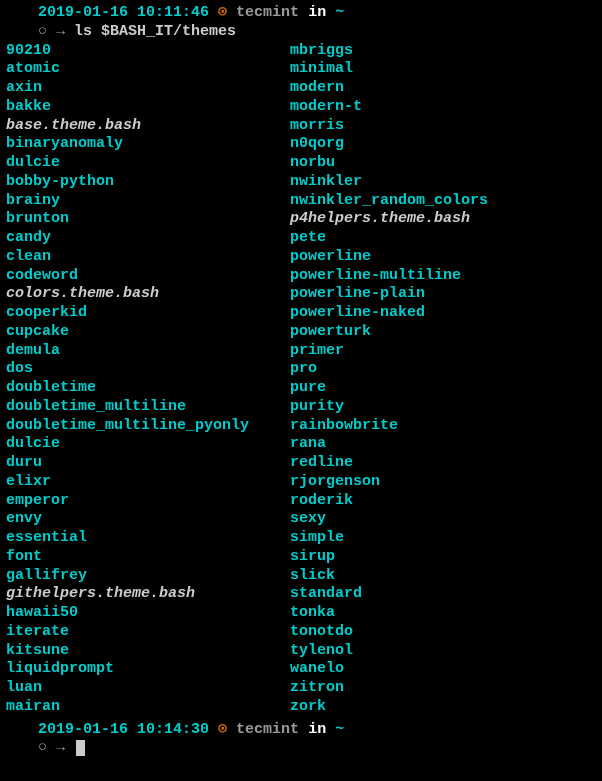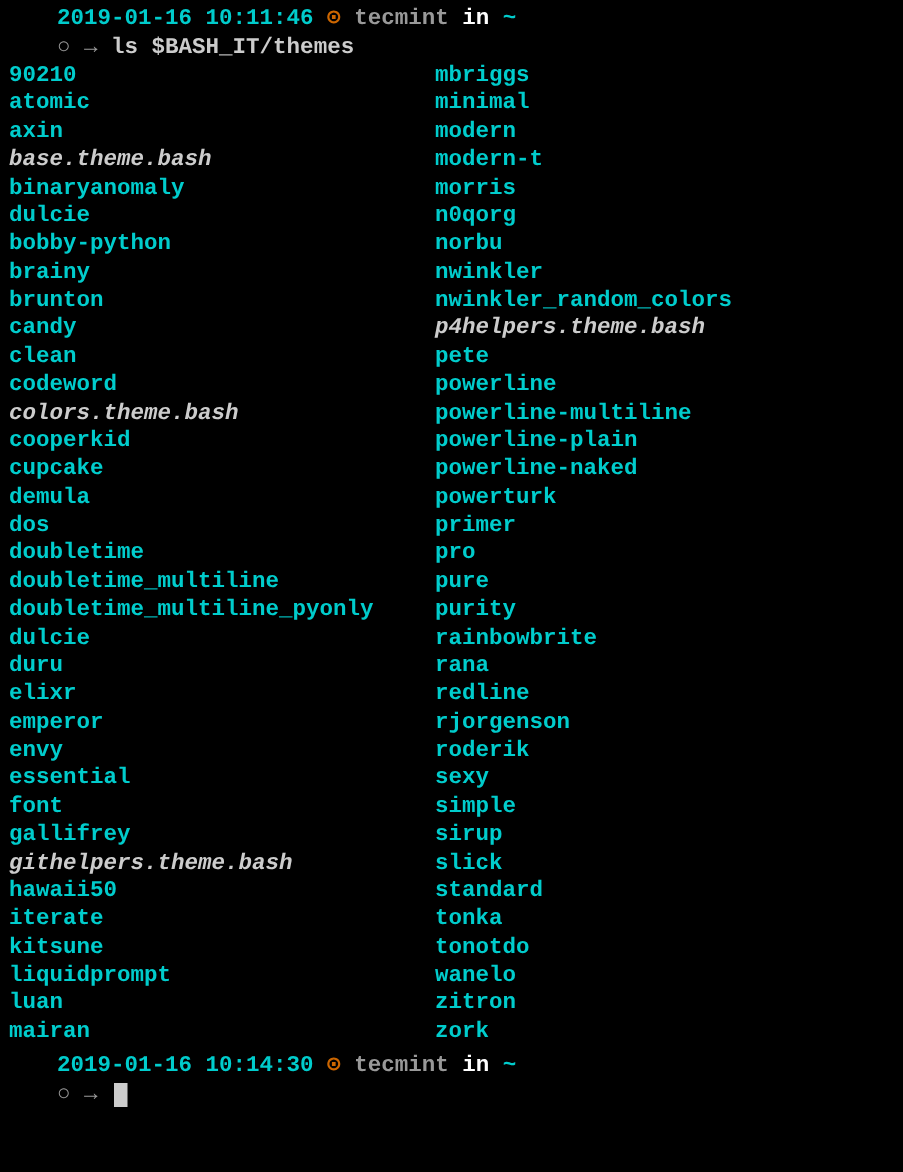--- a/index.html
+++ b/index.html
@@ -64,20 +64,21 @@
   <span class="gray-arrow">○</span>
   <span class="gray-arrow">→</span>
   <span class="cmd">ls $BASH_IT/themes</span>
 </div>
 
 <div class="listing">
   <div class="col col1" id="col1">
       <span class="dir">90210</span>
       <span class="dir">atomic</span>
       <span class="dir">axin</span>
+      <span class="dir">bakke</span>
       <span class="file">base.theme.bash</span>
       <span class="dir">binaryanomaly</span>
       <span class="dir">dulcie</span>
       <span class="dir">bobby-python</span>
       <span class="dir">brainy</span>
       <span class="dir">brunton</span>
       <span class="dir">candy</span>
       <span class="dir">clean</span>
       <span class="dir">codeword</span>
       <span class="file">colors.theme.bash</span>
@@ -130,20 +131,21 @@
       <span class="dir">redline</span>
       <span class="dir">rjorgenson</span>
       <span class="dir">roderik</span>
       <span class="dir">sexy</span>
       <span class="dir">simple</span>
       <span class="dir">sirup</span>
       <span class="dir">slick</span>
       <span class="dir">standard</span>
       <span class="dir">tonka</span>
       <span class="dir">tonotdo</span>
+      <span class="dir">tylenol</span>
       <span class="dir">wanelo</span>
       <span class="dir">zitron</span>
       <span class="dir">zork</span>
     </div>
 </div>
 
 <div style="height:4px"></div>
 
 <div class="prompt-line">
   <span class="timestamp">2019-01-16 10:14:30</span>

